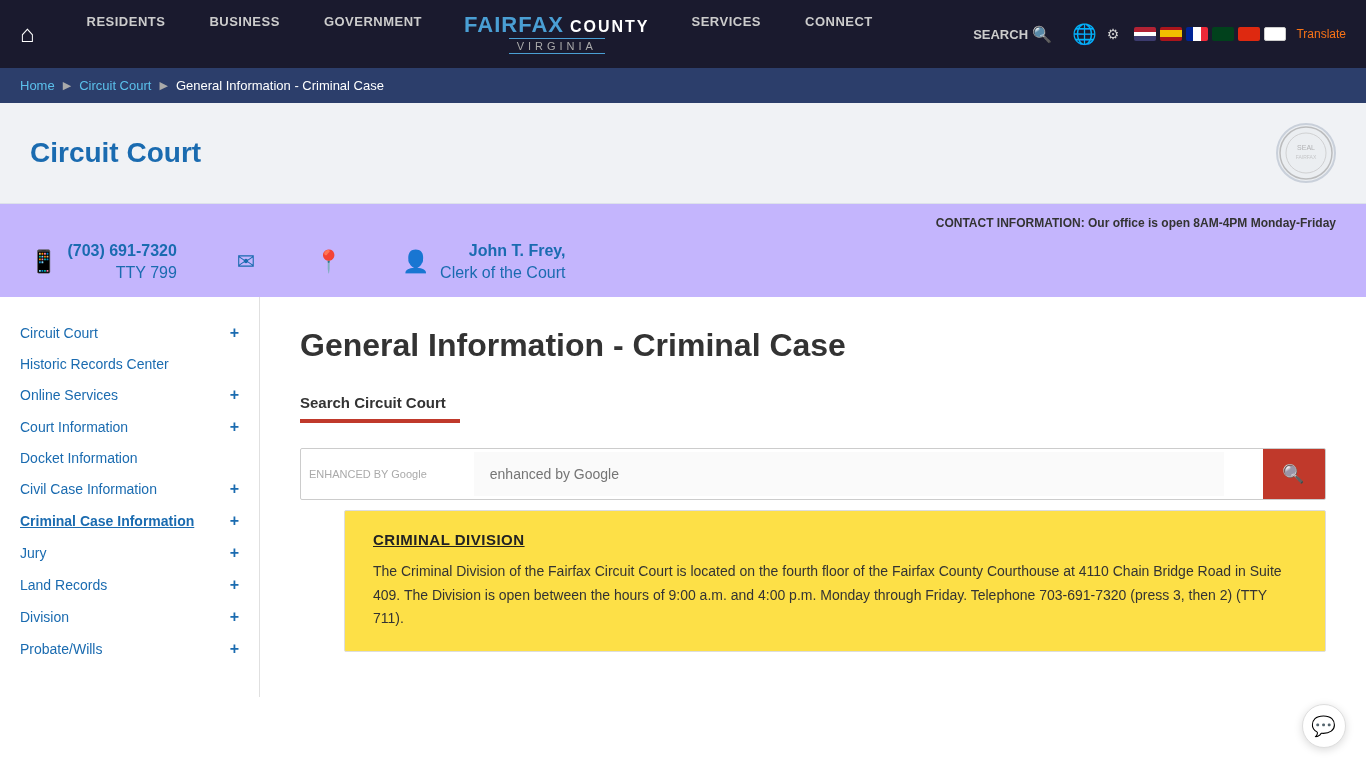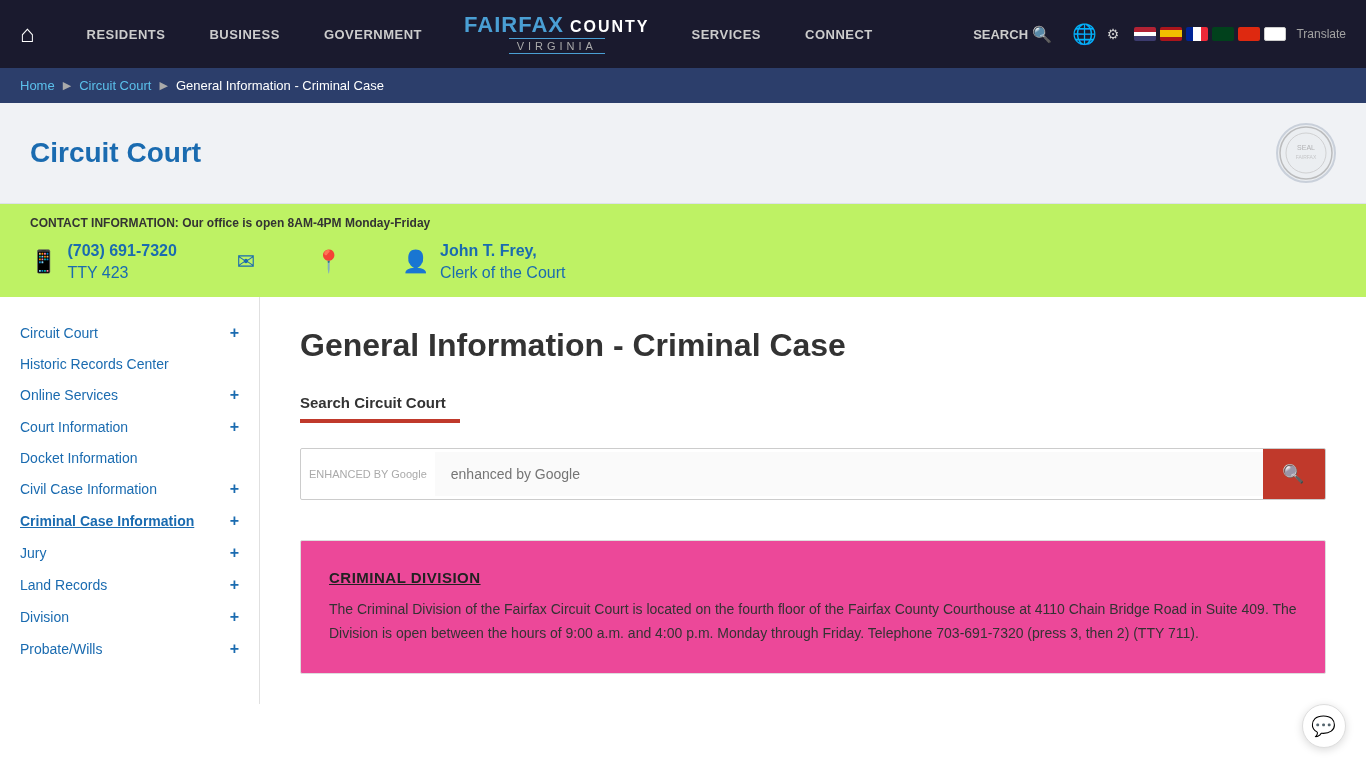--- a/index.html
+++ b/index.html
@@ -15,21 +15,20 @@
       gap: 0;
     }
     .top-nav .home-icon {
       color: #fff;
       font-size: 24px;
       margin-right: 30px;
       cursor: pointer;
     }
     .nav-links {
       display: flex;
-      align-items: center;
       flex: 1;
       gap: 0;
     }
     .nav-link {
       color: #ccc;
       font-weight: bold;
       font-size: 13px;
       padding: 0 22px;
       cursor: pointer;
       letter-spacing: 0.5px;
@@ -95,21 +94,21 @@
       display: inline-block;
       border-radius: 2px;
       cursor: pointer;
     }
     .flag-us { background: linear-gradient(#b22234 33%, #fff 33%, #fff 66%, #3c3b6e 66%); }
     .flag-es { background: linear-gradient(#aa151b 25%, #f1bf00 25%, #f1bf00 75%, #aa151b 75%); }
     .flag-fr { background: linear-gradient(to right, #002395 33%, #fff 33%, #fff 66%, #ed2939 66%); }
     .flag-pk { background: #01411c; }
     .flag-cn { background: #de2910; }
     .flag-kr { background: #fff; border: 1px solid #ccc; }
-    .translate-label { color: #a3a3a3; font-size: 12px; cursor: pointer; }
+    .translate-label { color: #f97316; font-size: 12px; cursor: pointer; }
     .gear-icon { color: #ccc; font-size: 14px; cursor: pointer; }
 
     
     .breadcrumb-bar {
       background: #2c3e6b;
       padding: 10px 20px;
       display: flex;
       align-items: center;
       gap: 8px;
     }
@@ -152,22 +151,23 @@
       align-items: center;
       justify-content: center;
       font-size: 10px;
       color: #666;
       text-align: center;
       opacity: 0.6;
     }
 
     
     .contact-bar {
-      background: #bef264;
+      background: #c4b5fd;
       padding: 12px 30px;
+      text-align: right;
     }
     .contact-note {
       font-size: 12px;
       color: #333;
       font-weight: bold;
       margin-bottom: 10px;
     }
     .contact-items {
       display: flex;
       align-items: center;
@@ -247,24 +247,25 @@
       width: 160px;
       height: 4px;
       background: #c0392b;
       margin-bottom: 25px;
     }
 
     
     .search-box-wrapper {
       display: flex;
       align-items: center;
-      margin-bottom: 40px;
+      margin-bottom: 10px;
       border: 1px solid #ccc;
       border-radius: 2px;
       overflow: hidden;
+      gap: 39px;
     }
     .search-box-input {
       flex: 1;
       padding: 14px 16px;
       font-size: 14px;
       border: none;
       outline: none;
       background: #fafafa;
     }
     .search-box-label {
@@ -279,24 +280,25 @@
       padding: 14px 20px;
       font-size: 18px;
       cursor: pointer;
       display: flex;
       align-items: center;
       justify-content: center;
     }
 
     
     .info-card {
-      background: #ec4899;
+      background: #fde047;
       border: 1px solid #ddd;
-      padding: 28px 28px;
+      padding: 20px 28px;
       border-radius: 2px;
+      margin-left: 44px;
     }
     .info-card-title {
       font-size: 15px;
       font-weight: 800;
       text-decoration: underline;
       color: #222;
       margin-bottom: 12px;
       text-transform: uppercase;
       letter-spacing: 0.5px;
     }
@@ -382,21 +384,21 @@
   </div>
 </div>
 
 <div class="contact-bar">
   <div class="contact-note">CONTACT INFORMATION: Our office is open 8AM-4PM Monday-Friday</div>
   <div class="contact-items">
     <div class="contact-item">
       <span class="contact-icon">📱</span>
       <div class="contact-text">
         <strong>(703) 691-7320</strong>
-        <span>TTY 423</span>
+        <span>TTY 799</span>
       </div>
     </div>
     <div class="contact-item">
       <span class="contact-icon">✉</span>
     </div>
     <div class="contact-item">
       <span class="contact-icon">📍</span>
     </div>
     <div class="contact-item">
       <span class="contact-icon">👤</span>

